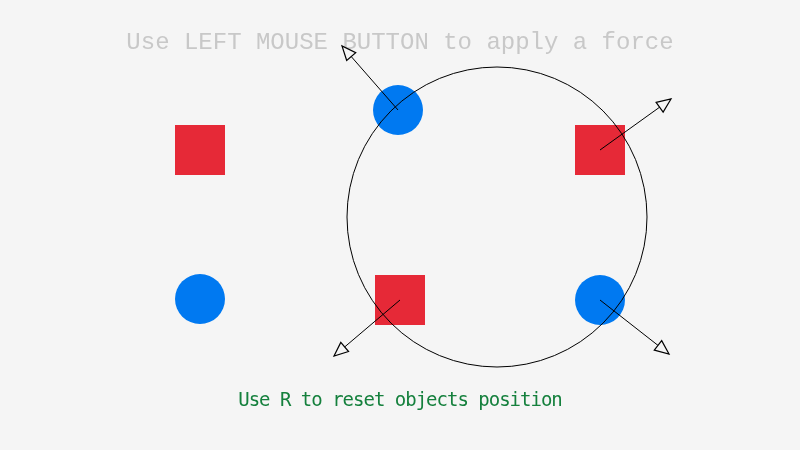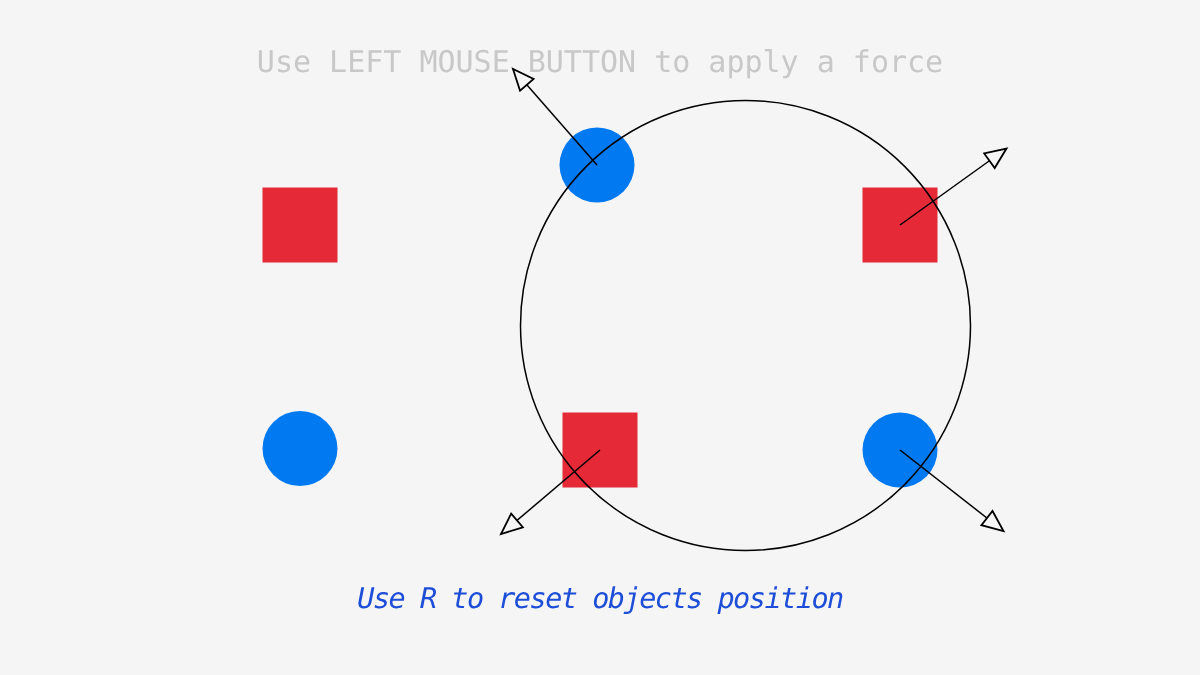--- a/index.html
+++ b/index.html
@@ -23,37 +23,38 @@
     position: absolute;
     left: 0;
     right: 0;
     text-align: center;
     line-height: 1;
     white-space: pre;
     user-select: none;
   }
   .instr-top {
     top: 31px;
-    font-size: 20px;
+    font-size: 24px;
     letter-spacing: 0px;
+    font-family: Liberation Mono, monospace;
   }
   .instr-bottom {
     top: 390px;
     font-size: 19px;
     letter-spacing: -1px;
   }
 </style>
 </head>
 <body>
 
 <div class="stage" style="background: rgb(245, 245, 245);">
 
   <div class="instr instr-top" style="color: rgb(200, 200, 200);">Use LEFT MOUSE BUTTON to apply a force</div>
 
-  <div class="instr instr-bottom" style="color: #1d4ed8; font-style: italic;">Use R to reset objects position</div>
+  <div class="instr instr-bottom" style="color: #15803d;">Use R to reset objects position</div>
 
   <svg class="scene" width="800" height="450" viewBox="0 0 800 450" xmlns="http://www.w3.org/2000/svg">
     <defs>
       <marker id="arrowhead" markerUnits="userSpaceOnUse" markerWidth="20" markerHeight="16" refX="16" refY="7" orient="auto">
         <path d="M 2 1 L 16 7 L 2 13 Z" fill="#f5f5f5" stroke="#000000" stroke-width="1.2"></path>
       </marker>
     </defs>
     <g>
         <rect x="175" y="125" width="50" height="50" fill="#e62937"></rect>
         <circle cx="398" cy="110" r="25" fill="#0079f1"></circle>

